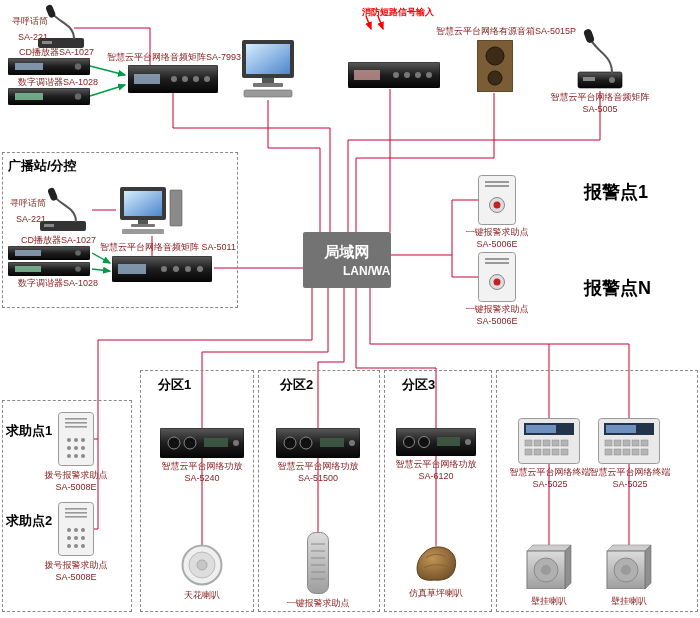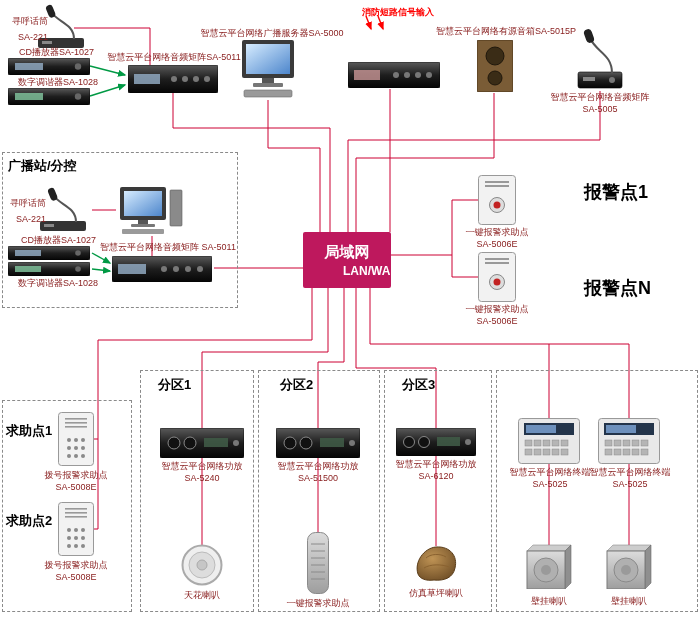--- a/index.html
+++ b/index.html
@@ -10,21 +10,21 @@
   .lbl{font-size:9px;line-height:1.25;color:#8b2222;text-align:center;z-index:3;}
   .lbl.left{text-align:right;}
   .sec{font-size:13px;font-weight:bold;color:#000;z-index:3;}
   .sec14{font-size:18px;}
   .dash{border:1px dashed #8a8a8a;z-index:1;}
   .wires{position:absolute;left:0;top:0;z-index:1;}
   .wire{fill:none;stroke:#cc0033;stroke-width:1;}
   .garrow{stroke:#009944;stroke-width:1.4;}
   .rarrow{stroke:#ff0000;stroke-width:1.4;}
   .fire-lbl{font-size:9px;font-weight:bold;color:#ff0000;text-align:center;z-index:3;}
-  .lan{background:#be185d;color:#fff;display:flex;flex-direction:column;align-items:center;
+  .lan{background:#737373;color:#fff;display:flex;flex-direction:column;align-items:center;
        justify-content:center;gap:2px;border-radius:2px;z-index:2;}
   .lan .l1{font-size:15px;font-weight:bold;}
   .lan .l2{font-size:12px;font-weight:bold;padding-left:48px;}
   span.dev{display:block;}
   svg.devsvg{display:block;width:100%;height:100%;}
 </style>
 </head>
 <body>
 
 <div class="canvas">
@@ -119,33 +119,32 @@
 
   <span class="abs lbl left" style="left:4px;top:77px;width:94px">数字调谐器SA-1028</span>
   <span class="abs node dev" style="left:8px;top:88px;width:82px;height:17px">
     <svg class="devsvg" viewBox="0 0 82 17">
       <rect width="82" height="17" rx="2" fill="url(#gRack)" stroke="#000" stroke-width="0.6"></rect>
       <rect x="7" y="5" width="28" height="7" fill="#7fc09a" opacity="0.85"></rect>
       <circle cx="70" cy="8.5" r="3.2" fill="#666"></circle>
     </svg>
   </span>
 
-  <span class="abs lbl" style="left:100px;top:52px;width:148px">智慧云平台网络音频矩阵SA-5011</span>
+  <span class="abs lbl" style="left:100px;top:52px;width:148px">智慧云平台网络音频矩阵SA-7993</span>
   <span class="abs node dev" style="left:128px;top:65px;width:90px;height:28px">
     <svg class="devsvg" viewBox="0 0 90 28">
       <rect width="90" height="28" rx="2" fill="url(#gRack)" stroke="#000" stroke-width="0.6"></rect>
       <rect x="6" y="9" width="26" height="10" fill="#8fa8c0" opacity="0.85"></rect>
       <circle cx="46" cy="14" r="3" fill="#777"></circle>
         <circle cx="57" cy="14" r="3" fill="#777"></circle>
       <circle cx="68" cy="14" r="3" fill="#777"></circle>
         <circle cx="79" cy="14" r="3" fill="#777"></circle>
     </svg>
   </span>
 
-  <span class="abs lbl" style="left:192px;top:28px;width:160px">智慧云平台网络广播服务器SA-5000</span>
   <span class="abs node dev" style="left:236px;top:38px;width:64px;height:62px">
     <svg class="devsvg" viewBox="0 0 64 62">
       <rect x="6" y="2" width="52" height="38" rx="2" fill="#3a3a3a"></rect>
       <rect x="10" y="6" width="44" height="30" fill="url(#gScreen)"></rect>
       <rect x="26" y="40" width="12" height="5" fill="#555"></rect>
       <rect x="17" y="45" width="30" height="4" rx="1" fill="#777"></rect>
       <rect x="8" y="52" width="48" height="7" rx="1.5" fill="#9a9a9a" stroke="#6a6a6a" stroke-width="0.6"></rect>
     </svg>
   </span>
 

